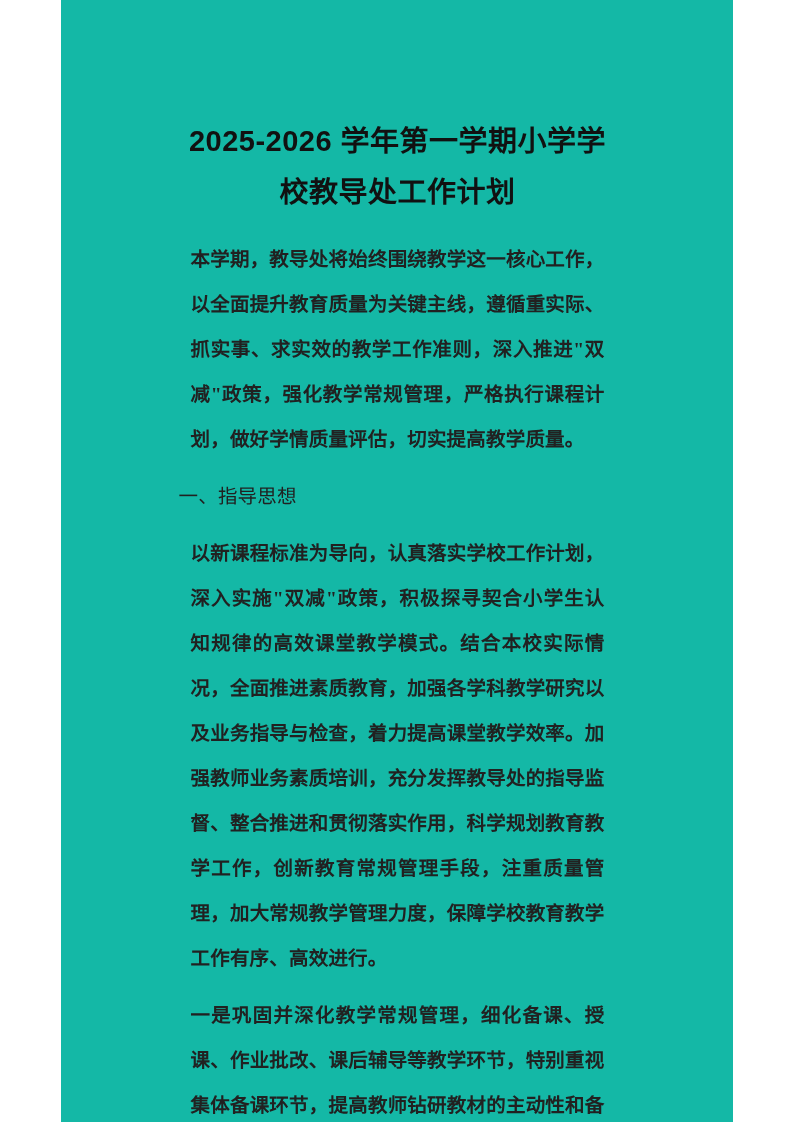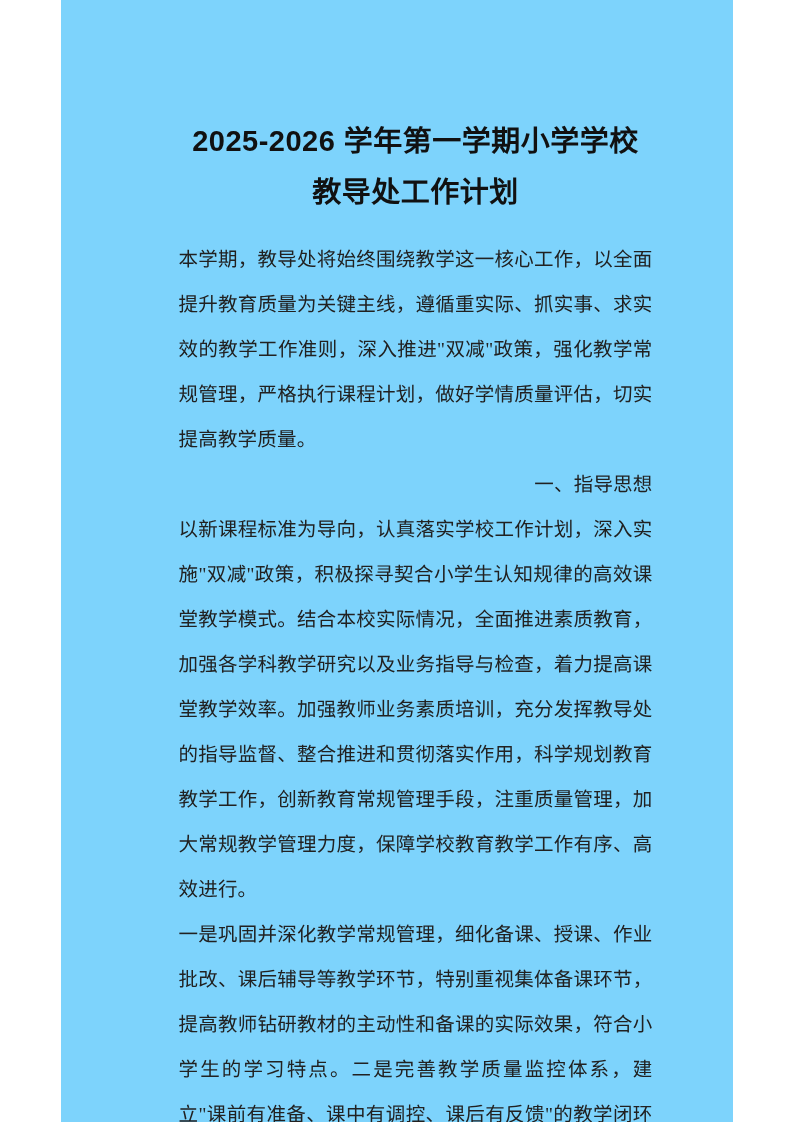--- a/index.html
+++ b/index.html
@@ -5,51 +5,52 @@
   html, body {
     margin: 0;
     padding: 0;
     background: #ffffff;
   }
   .page {
     position: relative;
     width: 672px;
     height: 1122px;
     margin: 0 auto;
-    background: #7dd3fc;
+    background: #14b8a6;
     box-sizing: border-box;
-    padding: 116px 80px 0 118px;
+    padding: 116px 116px 0 118px;
     overflow: hidden;
     color: #1f1f1f;
   }
   .doc-title {
     margin: 0 0 19px 0;
     font-family: "Liberation Sans", "DejaVu Sans", sans-serif;
     font-weight: 700;
     font-size: 29px;
     line-height: 51px;
     text-align: center;
     color: #111111;
     letter-spacing: 0.5px;
   }
   .doc-body {
     font-family: "Liberation Serif", "DejaVu Serif", serif;
     font-size: 19.5px;
     line-height: 45px;
     color: #212121;
   }
   .para {
-    margin: 0;
+    margin: 12px;
     text-align: justify;
     text-justify: inter-ideograph;
     letter-spacing: 0.2px;
+    font-weight: bold;
   }
   .heading {
     margin: 0;
-    text-align: right;
+    text-align: left;
     letter-spacing: 0.2px;
   }
 </style>
 </head>
 <body>
 
 <div class="page">
   <h1 class="doc-title">2025-2026 学年第一学期小学学校教导处工作计划</h1>
 
   <div class="doc-body">

